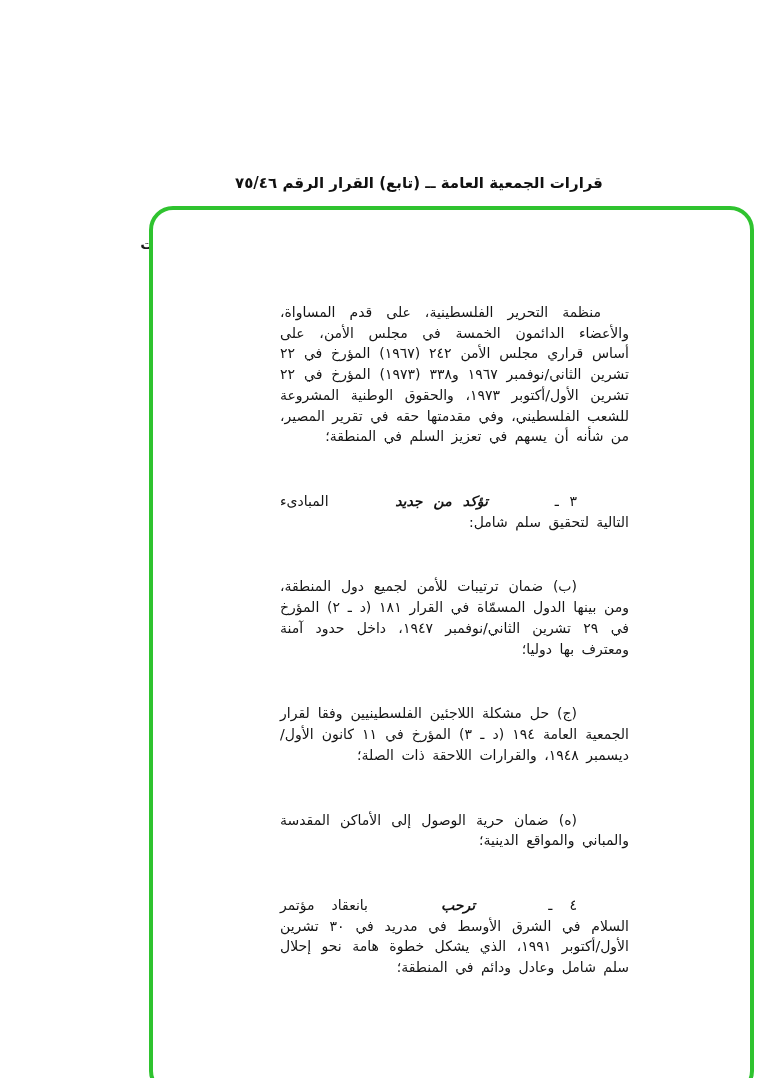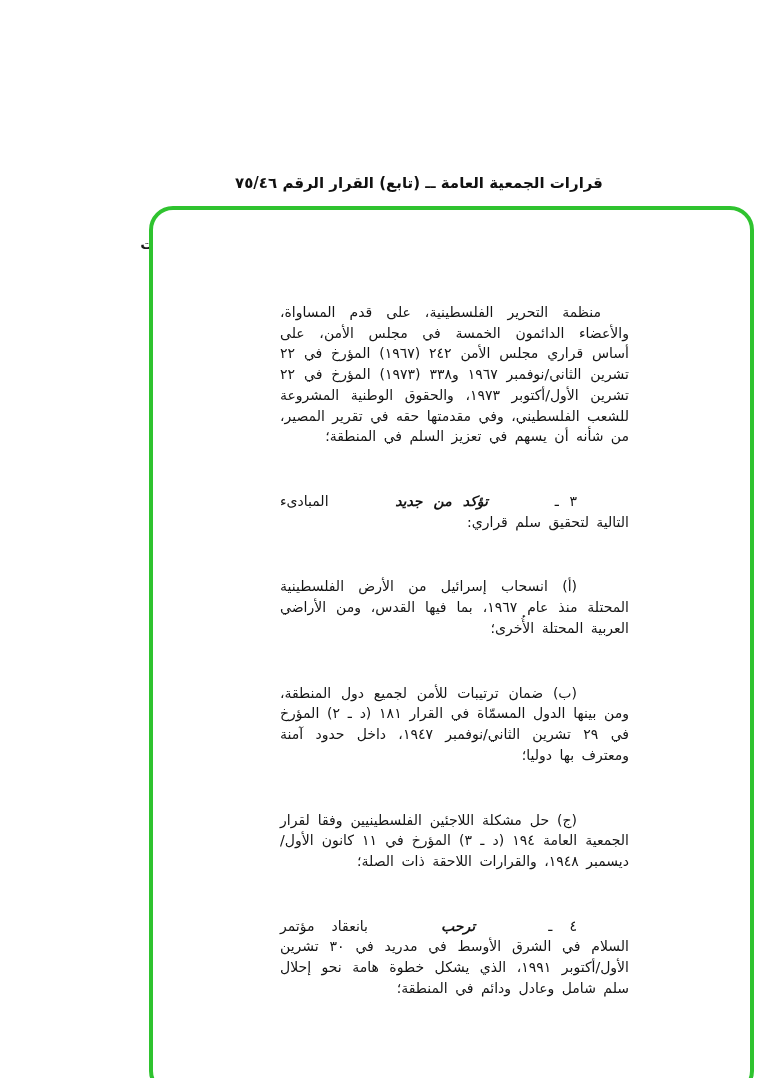--- a/index.html
+++ b/index.html
@@ -90,36 +90,36 @@
   </div>
 
   <div class="green-box">
     <div class="text-block">
 
       <p class="para">
         <span>منظمة التحرير الفلسطينية، على قدم المساواة، والأعضاء الدائمون الخمسة في مجلس الأمن، على أساس قراري مجلس الأمن ٢٤٢ (١٩٦٧) المؤرخ في ٢٢ تشرين الثاني/نوفمبر ١٩٦٧ و٣٣٨ (١٩٧٣) المؤرخ في ٢٢ تشرين الأول/أكتوبر ١٩٧٣، والحقوق الوطنية المشروعة للشعب الفلسطيني، وفي مقدمتها حقه في تقرير المصير، من شأنه أن يسهم في تعزيز السلم في المنطقة؛</span>
       </p>
 
       <p class="para indent">
-        <span>٣ ـ </span><span class="op-verb">تؤكد من جديد</span><span> المبادىء التالية لتحقيق سلم قراري:</span>
+        <span>٣ ـ </span><span class="op-verb">تؤكد من جديد</span><span> المبادىء التالية لتحقيق سلم شامل:</span>
       </p>
 
-      <p class="para indent">
-        <span>(أ) انسحاب إسرائيل من الأرض الفلسطينية المحتلة منذ عام ١٩٦٧، بما فيها القدس، ومن الأراضي العربية المحتلة الأُخرى؛</span>
-      </p>
 
       <p class="para indent">
         <span>(ب) ضمان ترتيبات للأمن لجميع دول المنطقة، ومن بينها الدول المسمّاة في القرار ١٨١ (د ـ ٢) المؤرخ في ٢٩ تشرين الثاني/نوفمبر ١٩٤٧، داخل حدود آمنة ومعترف بها دوليا؛</span>
       </p>
 
       <p class="para indent">
         <span>(ج) حل مشكلة اللاجئين الفلسطينيين وفقا لقرار الجمعية العامة ١٩٤ (د ـ ٣) المؤرخ في ١١ كانون الأول/ديسمبر ١٩٤٨، والقرارات اللاحقة ذات الصلة؛</span>
       </p>
 
 
+      <p class="para indent">
+        <span>(ه) ضمان حرية الوصول إلى الأماكن المقدسة والمباني والمواقع الدينية؛</span>
+      </p>
 
       <p class="para indent">
         <span>٤ ـ </span><span class="op-verb">ترحب</span><span> بانعقاد مؤتمر السلام في الشرق الأوسط في مدريد في ٣٠ تشرين الأول/أكتوبر ١٩٩١، الذي يشكل خطوة هامة نحو إحلال سلم شامل وعادل ودائم في المنطقة؛</span>
       </p>
 
 
 
     </div>
   </div>
 

